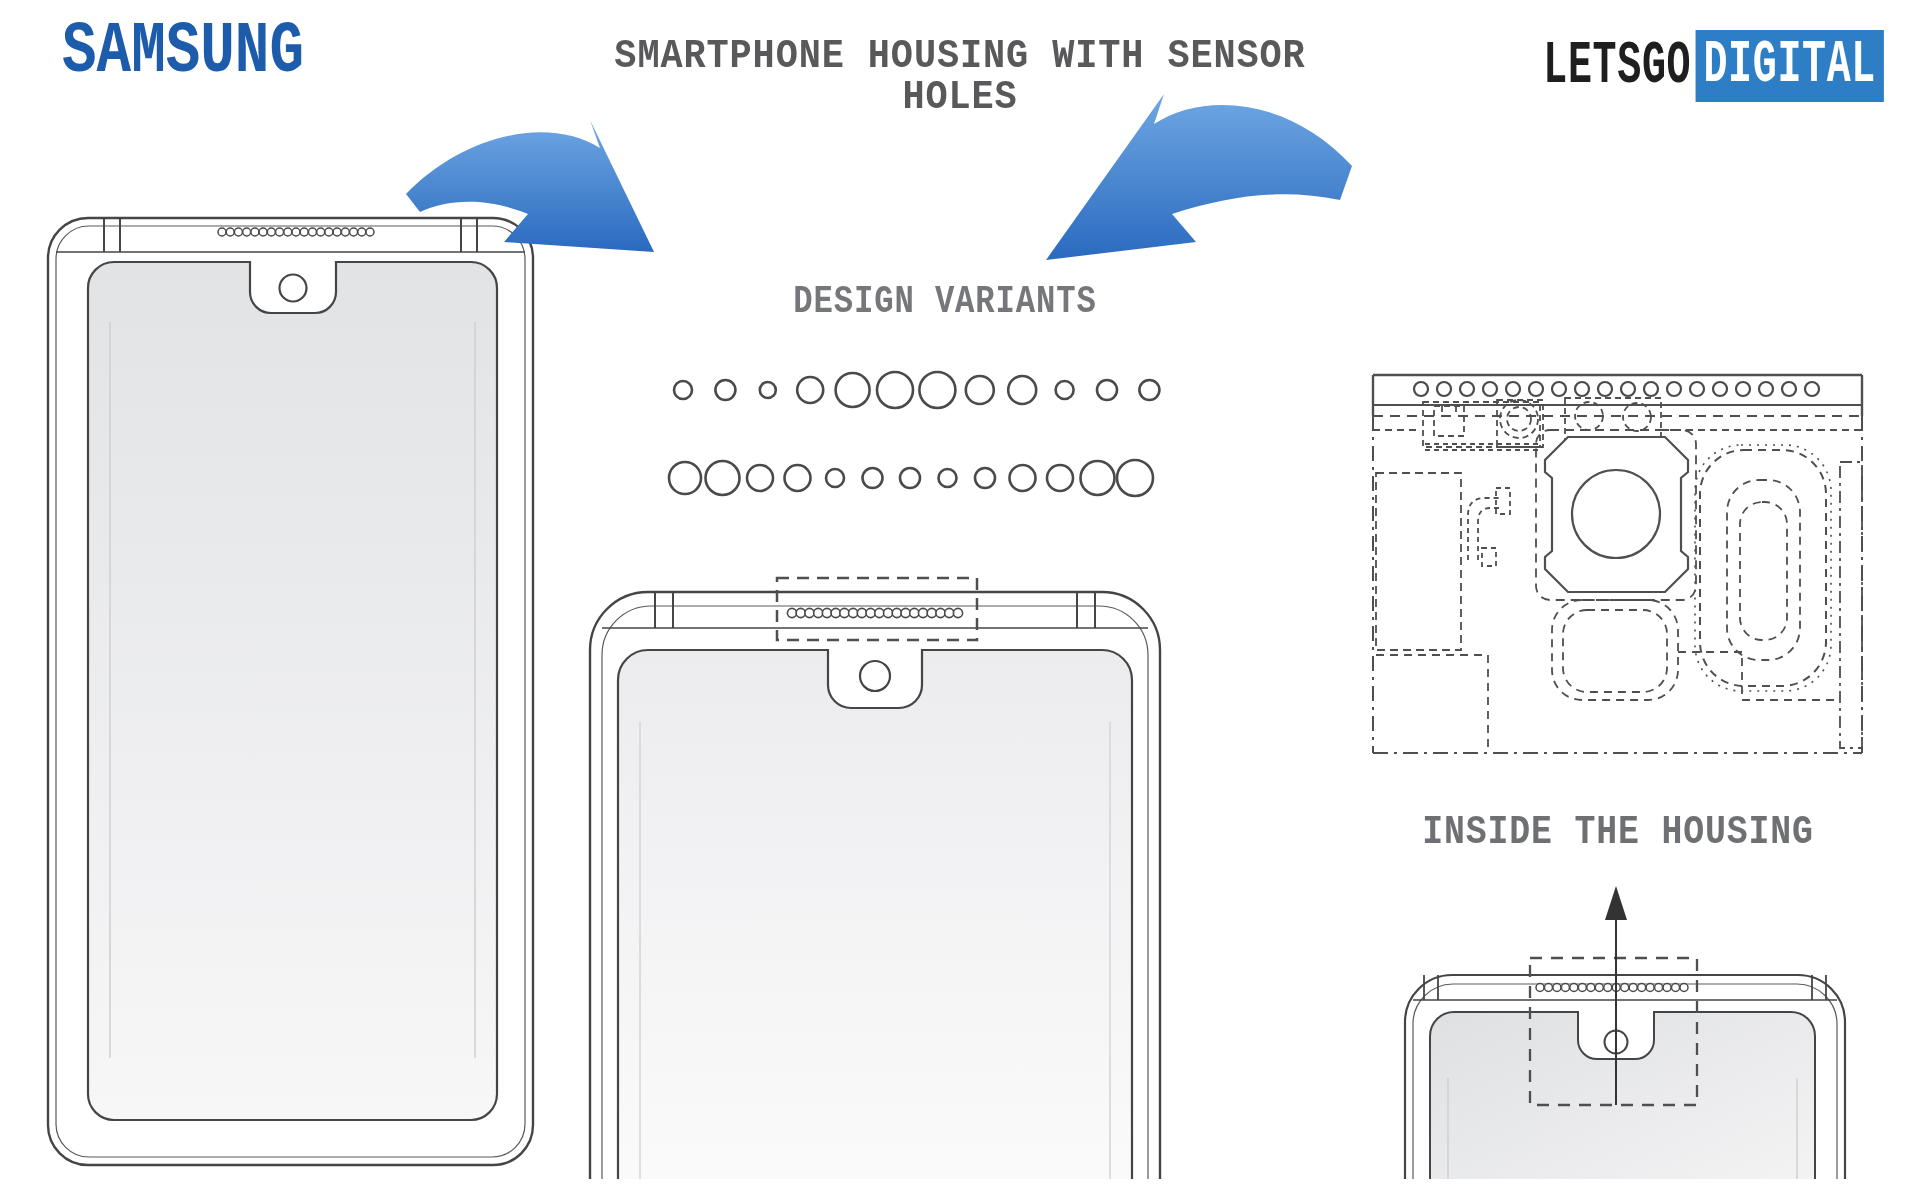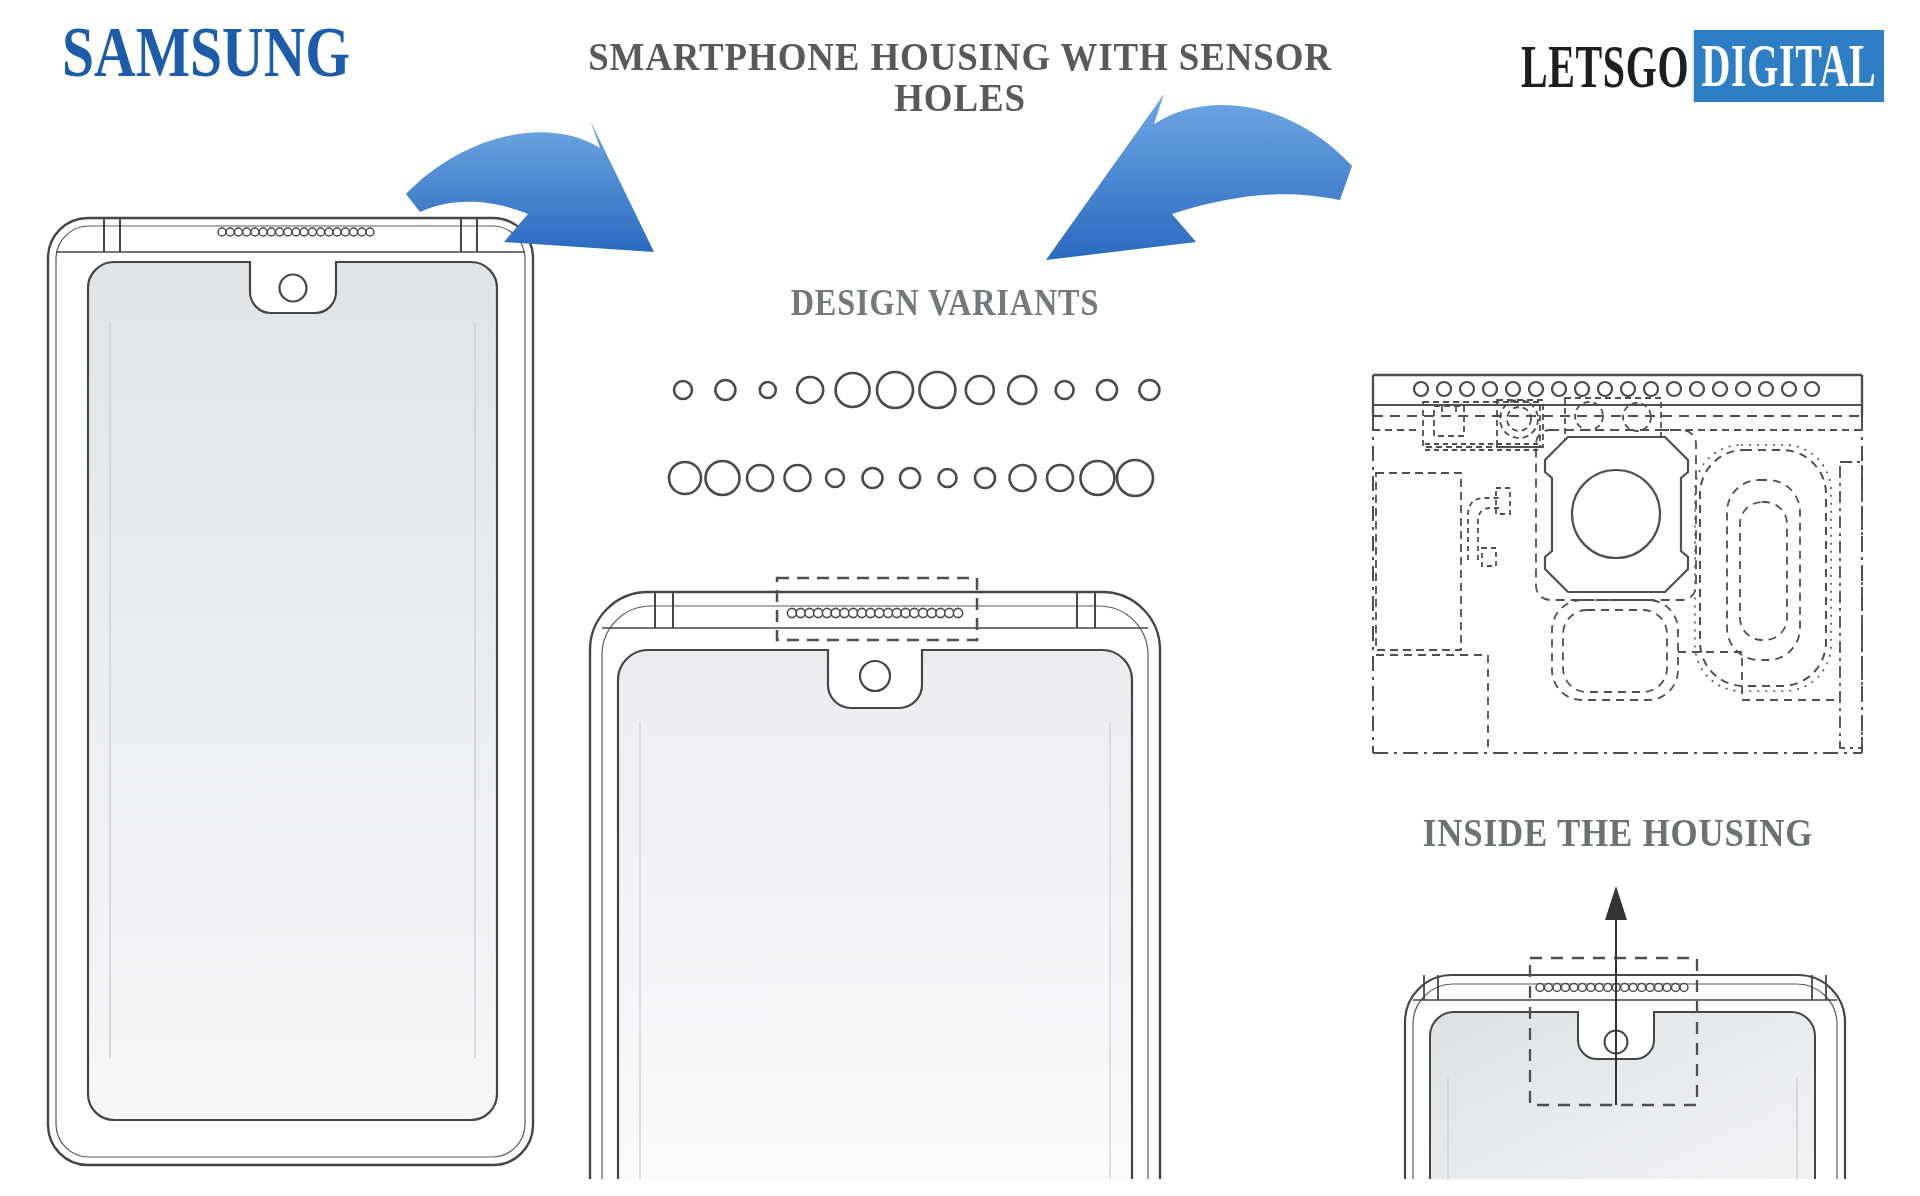--- a/index.html
+++ b/index.html
@@ -1,17 +1,17 @@
 <!DOCTYPE html>
 <html><head>
 <meta charset="utf-8">
 <style>
   html,body{margin:0;padding:0;background:#ffffff;}
   .canvas{position:relative;width:1920px;height:1179px;background:#ffffff;overflow:hidden;
-          font-family:Liberation Serif, serif;}
+          font-family:Liberation Mono, monospace;}
   .canvas svg{position:absolute;left:0;top:0;}
 
   .samsung-logo{position:absolute;left:62px;top:16px;font-size:72px;font-weight:bold;
     color:#1d5cab;letter-spacing:0px;line-height:1;transform:scaleX(.8);transform-origin:left top;}
   .main-title{position:absolute;left:500px;top:36px;width:920px;text-align:center;
     font-size:41px;font-weight:bold;color:#59595b;letter-spacing:1px;line-height:1;
     transform:scaleX(.9);transform-origin:center top;}
   .letsgo-logo{position:absolute;right:36px;top:30px;display:flex;align-items:center;gap:7px;
     transform:scaleX(.645);transform-origin:right top;line-height:1;}
   .letsgo-part1{font-size:62px;font-weight:bold;color:#1e1e1e;letter-spacing:1px;}

